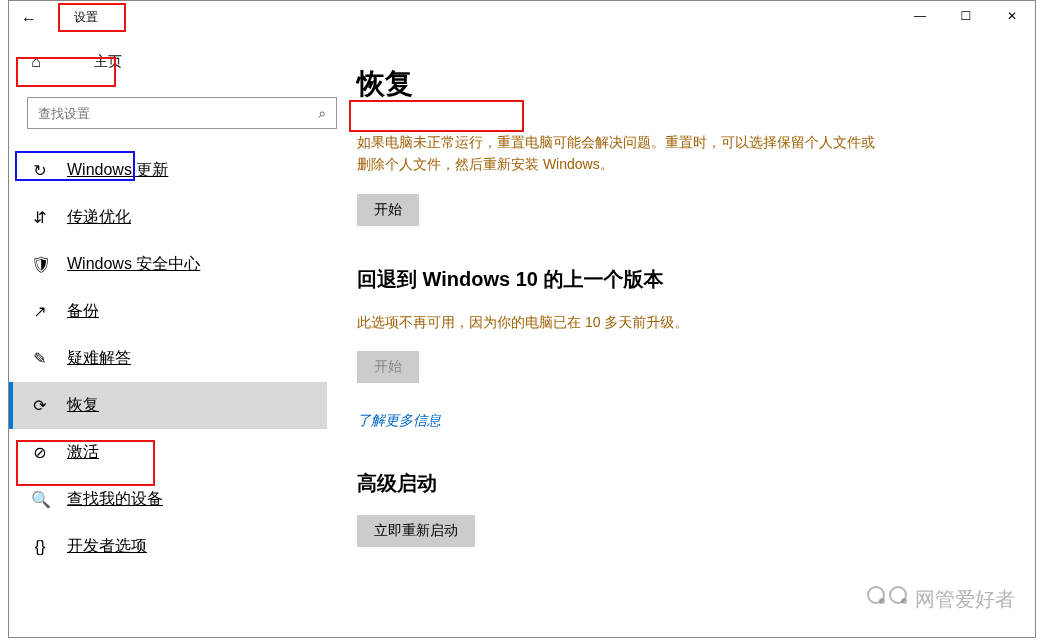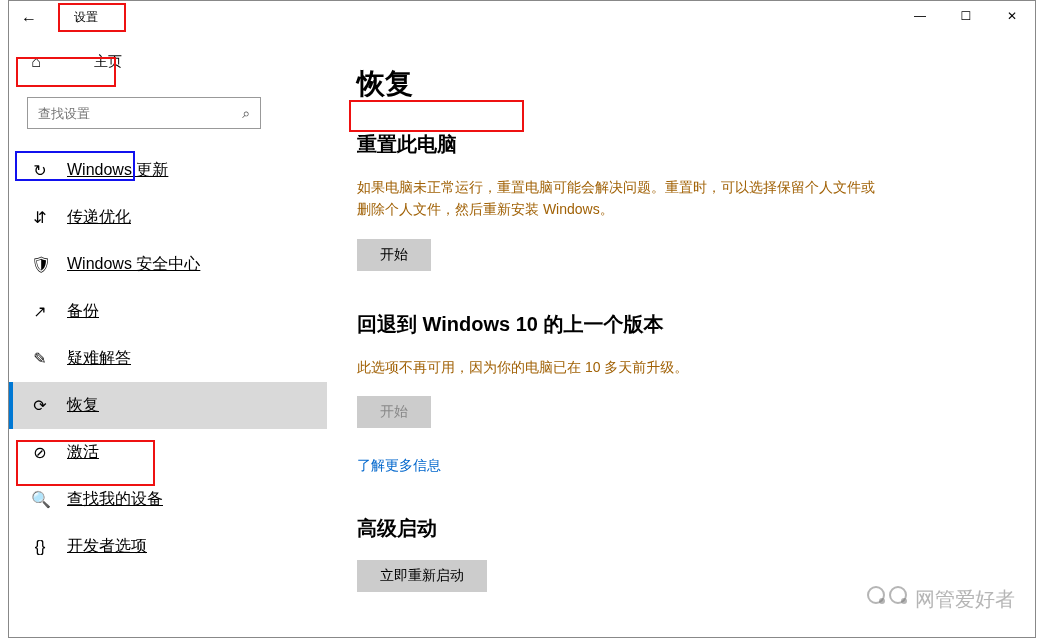--- a/index.html
+++ b/index.html
@@ -80,21 +80,21 @@
     .home-row .icon {
       width: 18px;
       text-align: center;
     }
     .home-row .label {
       font-size: 14px;
       margin-left: 31px;
     }
     .search-box {
       margin: 18px 18px 18px 18px;
-      width: 234px;
+      width: 310px;
       height: 32px;
       border: 1px solid #999;
       background: #fff;
       display: flex;
       align-items: center;
       padding: 0 10px;
     }
     .search-box input {
       flex: 1;
       border: none;
@@ -157,34 +157,35 @@
     }
     .section-desc {
       font-size: 14px;
       line-height: 1.6;
       margin-bottom: 18px;
       color: #a16207;
     }
     .action-btn {
       background: #ccc;
       border: 1px solid #ccc;
-      padding: 6px 22px;
+      padding: 6px 16px;
       font-size: 14px;
       cursor: pointer;
       display: inline-block;
     }
     .action-btn.disabled {
       color: #888;
       cursor: default;
     }
     .link {
       color: #0066cc;
       font-size: 14px;
       cursor: pointer;
       display: inline-block;
+      font-style: italic;
     }
     
     .annot {
       position: absolute;
       border: 2.5px solid #e11;
       pointer-events: none;
     }
     .annot.blue {
       border-color: #11e;
     }
@@ -296,21 +297,20 @@
             <span class="nav-icon">{}</span>
             <span class="nav-label">开发者选项</span>
           </div>
         </div>
     </div>
 
     <div class="main">
       <h1 class="page-title">恢复</h1>
 
       <div class="section">
-        <div class="section-title">重置此电脑</div>
         <div class="section-desc">如果电脑未正常运行，重置电脑可能会解决问题。重置时，可以选择保留个人文件或删除个人文件，然后重新安装 Windows。</div>
         <div class="action-btn">开始</div>
       </div>
 
       <div class="section">
         <div class="section-title">回退到 Windows 10 的上一个版本</div>
         <div class="section-desc">此选项不再可用，因为你的电脑已在 10 多天前升级。</div>
         <div class="action-btn disabled">开始</div>
         <div style="height:28px"></div>
         <span class="link">了解更多信息</span>

